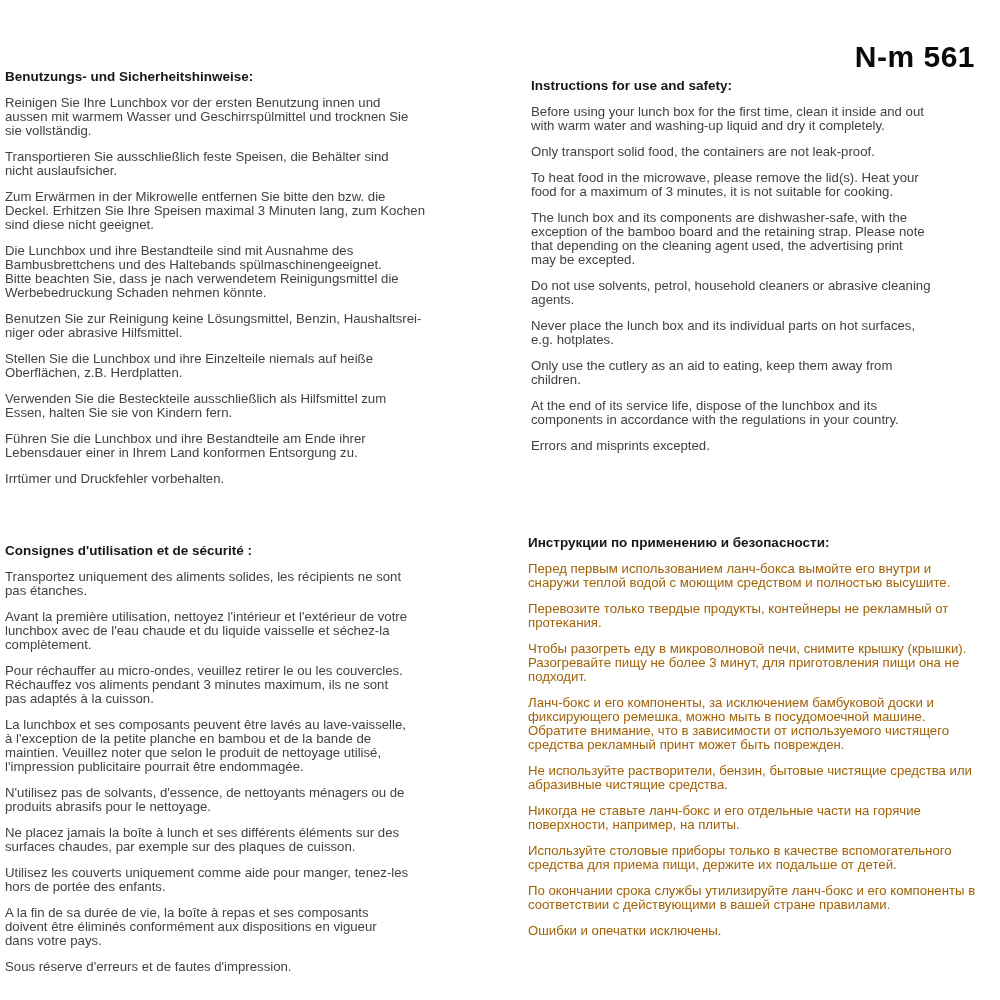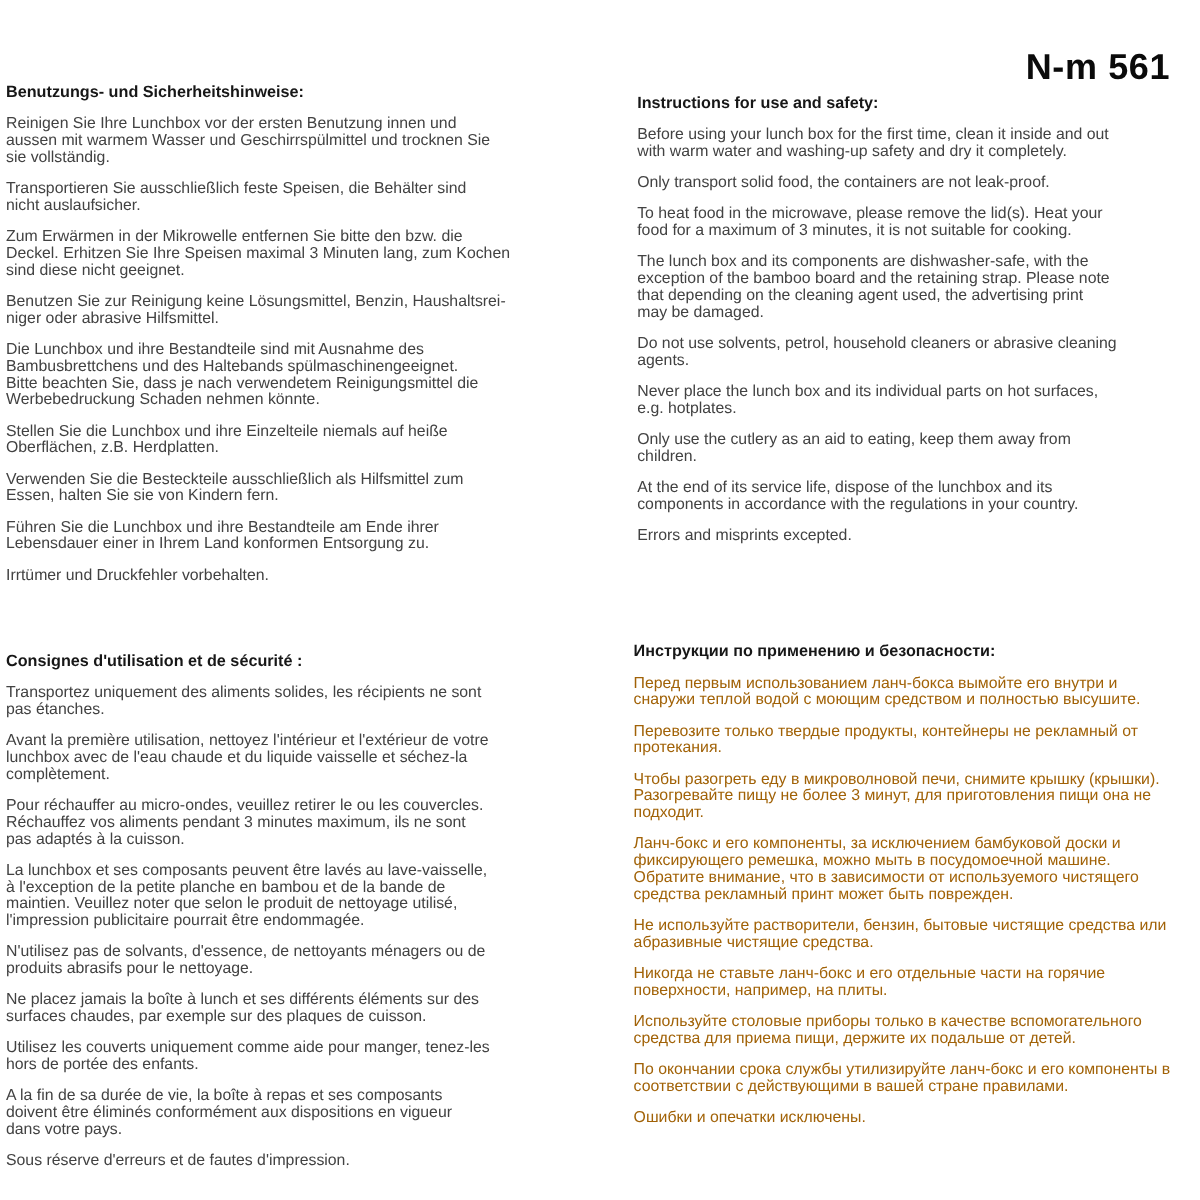--- a/index.html
+++ b/index.html
@@ -57,46 +57,46 @@
   <section class="section sec-de">
     <h2>Benutzungs- und Sicherheitshinweise:</h2>
     <p>Reinigen Sie Ihre Lunchbox vor der ersten Benutzung innen und
 aussen mit warmem Wasser und Geschirrspülmittel und trocknen Sie
 sie vollständig.</p>
     <p>Transportieren Sie ausschließlich feste Speisen, die Behälter sind
 nicht auslaufsicher.</p>
     <p>Zum Erwärmen in der Mikrowelle entfernen Sie bitte den bzw. die
 Deckel. Erhitzen Sie Ihre Speisen maximal 3 Minuten lang, zum Kochen
 sind diese nicht geeignet.</p>
-    <p>Benutzen Sie zur Reinigung keine Lösungsmittel, Benzin, Haushaltsrei-
-niger oder abrasive Hilfsmittel.</p>
     <p>Die Lunchbox und ihre Bestandteile sind mit Ausnahme des
 Bambusbrettchens und des Haltebands spülmaschinengeeignet.
 Bitte beachten Sie, dass je nach verwendetem Reinigungsmittel die
 Werbebedruckung Schaden nehmen könnte.</p>
+    <p>Benutzen Sie zur Reinigung keine Lösungsmittel, Benzin, Haushaltsrei-
+niger oder abrasive Hilfsmittel.</p>
     <p>Stellen Sie die Lunchbox und ihre Einzelteile niemals auf heiße
 Oberflächen, z.B. Herdplatten.</p>
     <p>Verwenden Sie die Besteckteile ausschließlich als Hilfsmittel zum
 Essen, halten Sie sie von Kindern fern.</p>
     <p>Führen Sie die Lunchbox und ihre Bestandteile am Ende ihrer
 Lebensdauer einer in Ihrem Land konformen Entsorgung zu.</p>
     <p>Irrtümer und Druckfehler vorbehalten.</p>
   </section>
 
   <section class="section sec-en">
     <h2>Instructions for use and safety:</h2>
     <p>Before using your lunch box for the first time, clean it inside and out
-with warm water and washing-up safety and dry it completely.</p>
+with warm water and washing-up liquid and dry it completely.</p>
     <p>Only transport solid food, the containers are not leak-proof.</p>
     <p>To heat food in the microwave, please remove the lid(s). Heat your
 food for a maximum of 3 minutes, it is not suitable for cooking.</p>
     <p>The lunch box and its components are dishwasher-safe, with the
 exception of the bamboo board and the retaining strap. Please note
 that depending on the cleaning agent used, the advertising print
-may be damaged.</p>
+may be excepted.</p>
     <p>Do not use solvents, petrol, household cleaners or abrasive cleaning
 agents.</p>
     <p>Never place the lunch box and its individual parts on hot surfaces,
 e.g. hotplates.</p>
     <p>Only use the cutlery as an aid to eating, keep them away from
 children.</p>
     <p>At the end of its service life, dispose of the lunchbox and its
 components in accordance with the regulations in your country.</p>
     <p>Errors and misprints excepted.</p>
   </section>

